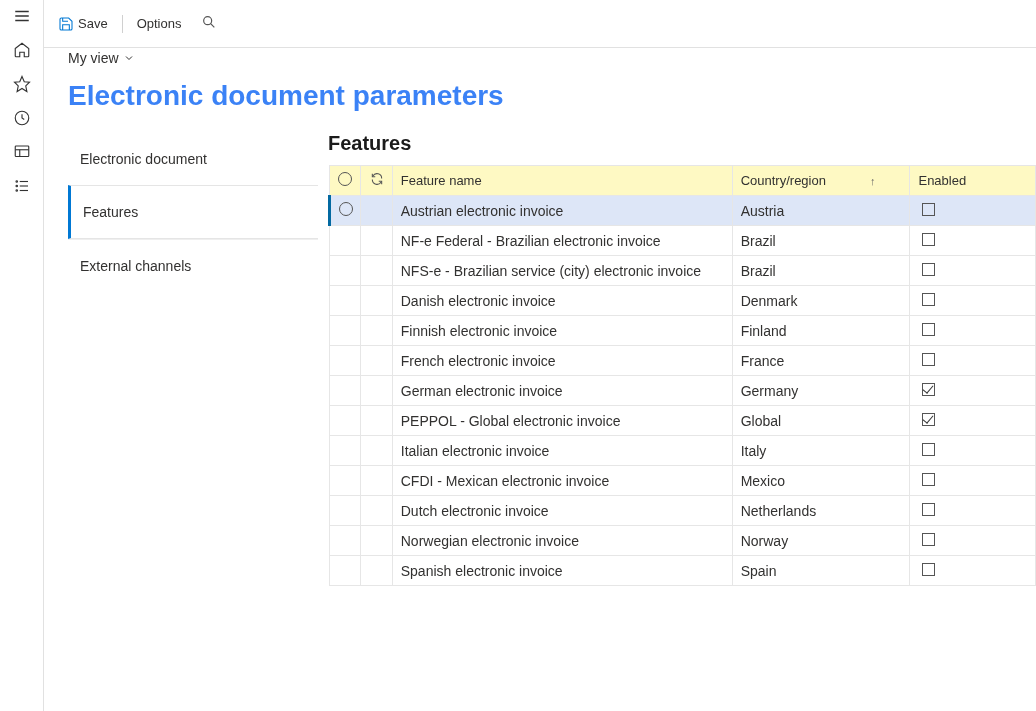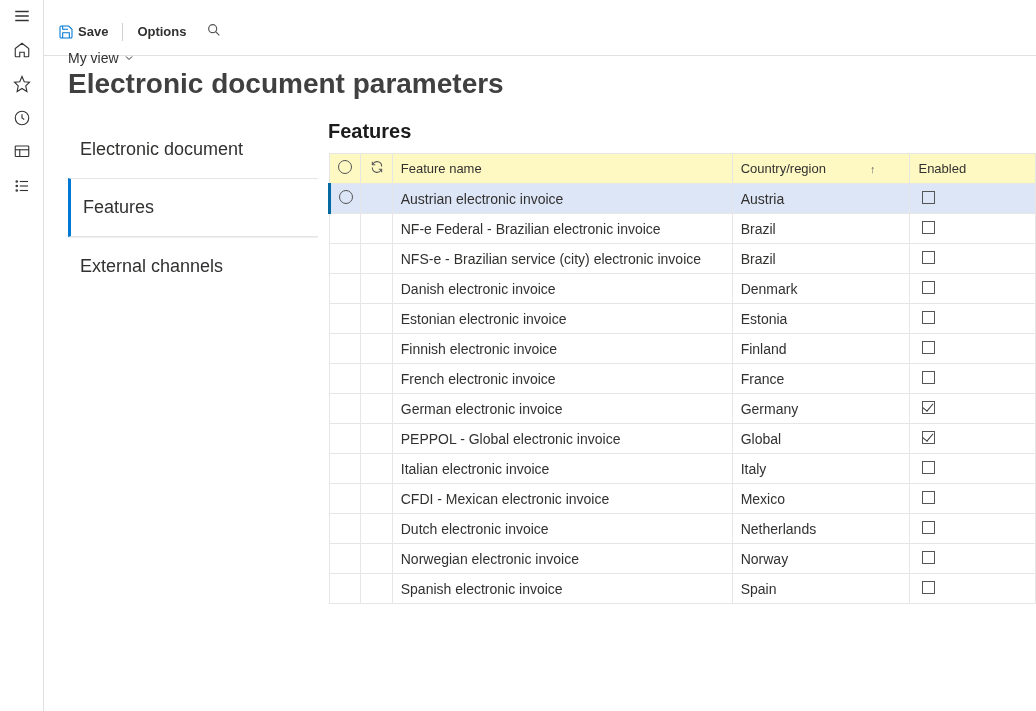--- a/index.html
+++ b/index.html
@@ -1,29 +1,29 @@
 <!DOCTYPE html>
 <html><head>
 <meta charset="utf-8">
 <style>
 * { box-sizing: border-box; margin: 0; padding: 0; }
 body { font-family: "Segoe UI", Arial, sans-serif; font-size: 13px; color: #323130; background: #fff; width: 1036px; height: 711px; overflow: hidden; }
 .icon-rail { position: absolute; left: 0; top: 0; width: 44px; height: 711px; border-right: 1px solid #e1e1e1; display: flex; flex-direction: column; align-items: center; padding-top: 6px; gap: 14px; }
 .icon-rail .rail-icon { width: 20px; height: 20px; display: flex; align-items: center; justify-content: center; cursor: pointer; color: #333; }
-.topbar { position: absolute; left: 44px; top: 8px; right: 0; height: 48px; display: flex; align-items: center; border-bottom: 1px solid #e1e1e1; padding-left: 8px; gap: 4px; font-weight: bold; }
+.topbar { position: absolute; left: 44px; top: 0; right: 0; height: 48px; display: flex; align-items: center; border-bottom: 1px solid #e1e1e1; padding-left: 8px; gap: 4px; }
 .topbar-btn { display: flex; align-items: center; gap: 4px; padding: 4px 6px; font-size: 13px; cursor: pointer; color: #323130; }
 .topbar-btn.save svg { stroke: #0078d4; }
 .topbar-divider { width: 1px; height: 18px; background: #d0d0d0; margin: 0 4px; }
 .search-icon { padding: 4px 10px; cursor: pointer; color: #555; }
 .content { position: absolute; left: 44px; top: 32px; right: 0; bottom: 0; padding: 18px 0 0 24px; }
-.view-row { display: flex; align-items: center; gap: 4px; font-size: 14px; color: #323130; margin-bottom: 2px; cursor: pointer; }
-.page-title { font-size: 28px; font-weight: 600; color: #404040; margin-bottom: 20px; }
+.view-row { display: flex; align-items: center; gap: 4px; font-size: 14px; color: #323130; margin-bottom: 14px; cursor: pointer; }
+.page-title { font-size: 28px; font-weight: 600; color: #3b82f6; margin-bottom: 20px; }
 .two-col { display: flex; align-items: flex-start; }
 .left-nav { width: 250px; padding-right: 0; }
-.nav-item { padding: 18px 8px 18px 12px; font-size: 18px; color: #323130; cursor: pointer; border-top: 1px solid transparent; }
+.nav-item { padding: 18px 8px 18px 12px; font-size: 14px; color: #323130; cursor: pointer; border-top: 1px solid transparent; }
 .nav-item + .nav-item { border-top: 1px solid #efefef; }
 .nav-item.active { border-left: 3px solid #0078d4; border-top: 1px solid #e5e5e5; border-bottom: 1px solid #e5e5e5; font-weight: 400; }
 .main { flex: 1; padding-left: 10px; }
 .section-title { font-size: 20px; font-weight: 600; margin-bottom: 10px; color: #1b1b1b; }
 table { border-collapse: collapse; width: 100%; max-width: 710px; }
 th, td { border: 1px solid #e6e6e6; text-align: left; vertical-align: middle; font-weight: 400; }
 th { background: #fef9c3; font-size: 13px; color: #323130; height: 30px; }
 td { font-size: 14px; color: #323130; height: 30px; }
 .col-sel { width: 30px; text-align: center; }
 .col-ref { width: 30px; text-align: center; }
@@ -166,27 +166,20 @@
             <tr>
               <td class="col-sel"></td>
               <td class="col-ref"></td>
               <td class="col-feat">Danish electronic invoice</td>
               <td class="col-coun">Denmark</td>
               <td class="col-en"><span class="chk"></span></td>
             </tr>
             <tr>
               <td class="col-sel"></td>
               <td class="col-ref"></td>
-              <td class="col-feat">Estonian electronic invoice</td>
-              <td class="col-coun">Estonia</td>
-              <td class="col-en"><span class="chk"></span></td>
-            </tr>
-            <tr>
-              <td class="col-sel"></td>
-              <td class="col-ref"></td>
               <td class="col-feat">Finnish electronic invoice</td>
               <td class="col-coun">Finland</td>
               <td class="col-en"><span class="chk"></span></td>
             </tr>
             <tr>
               <td class="col-sel"></td>
               <td class="col-ref"></td>
               <td class="col-feat">French electronic invoice</td>
               <td class="col-coun">France</td>
               <td class="col-en"><span class="chk"></span></td>

